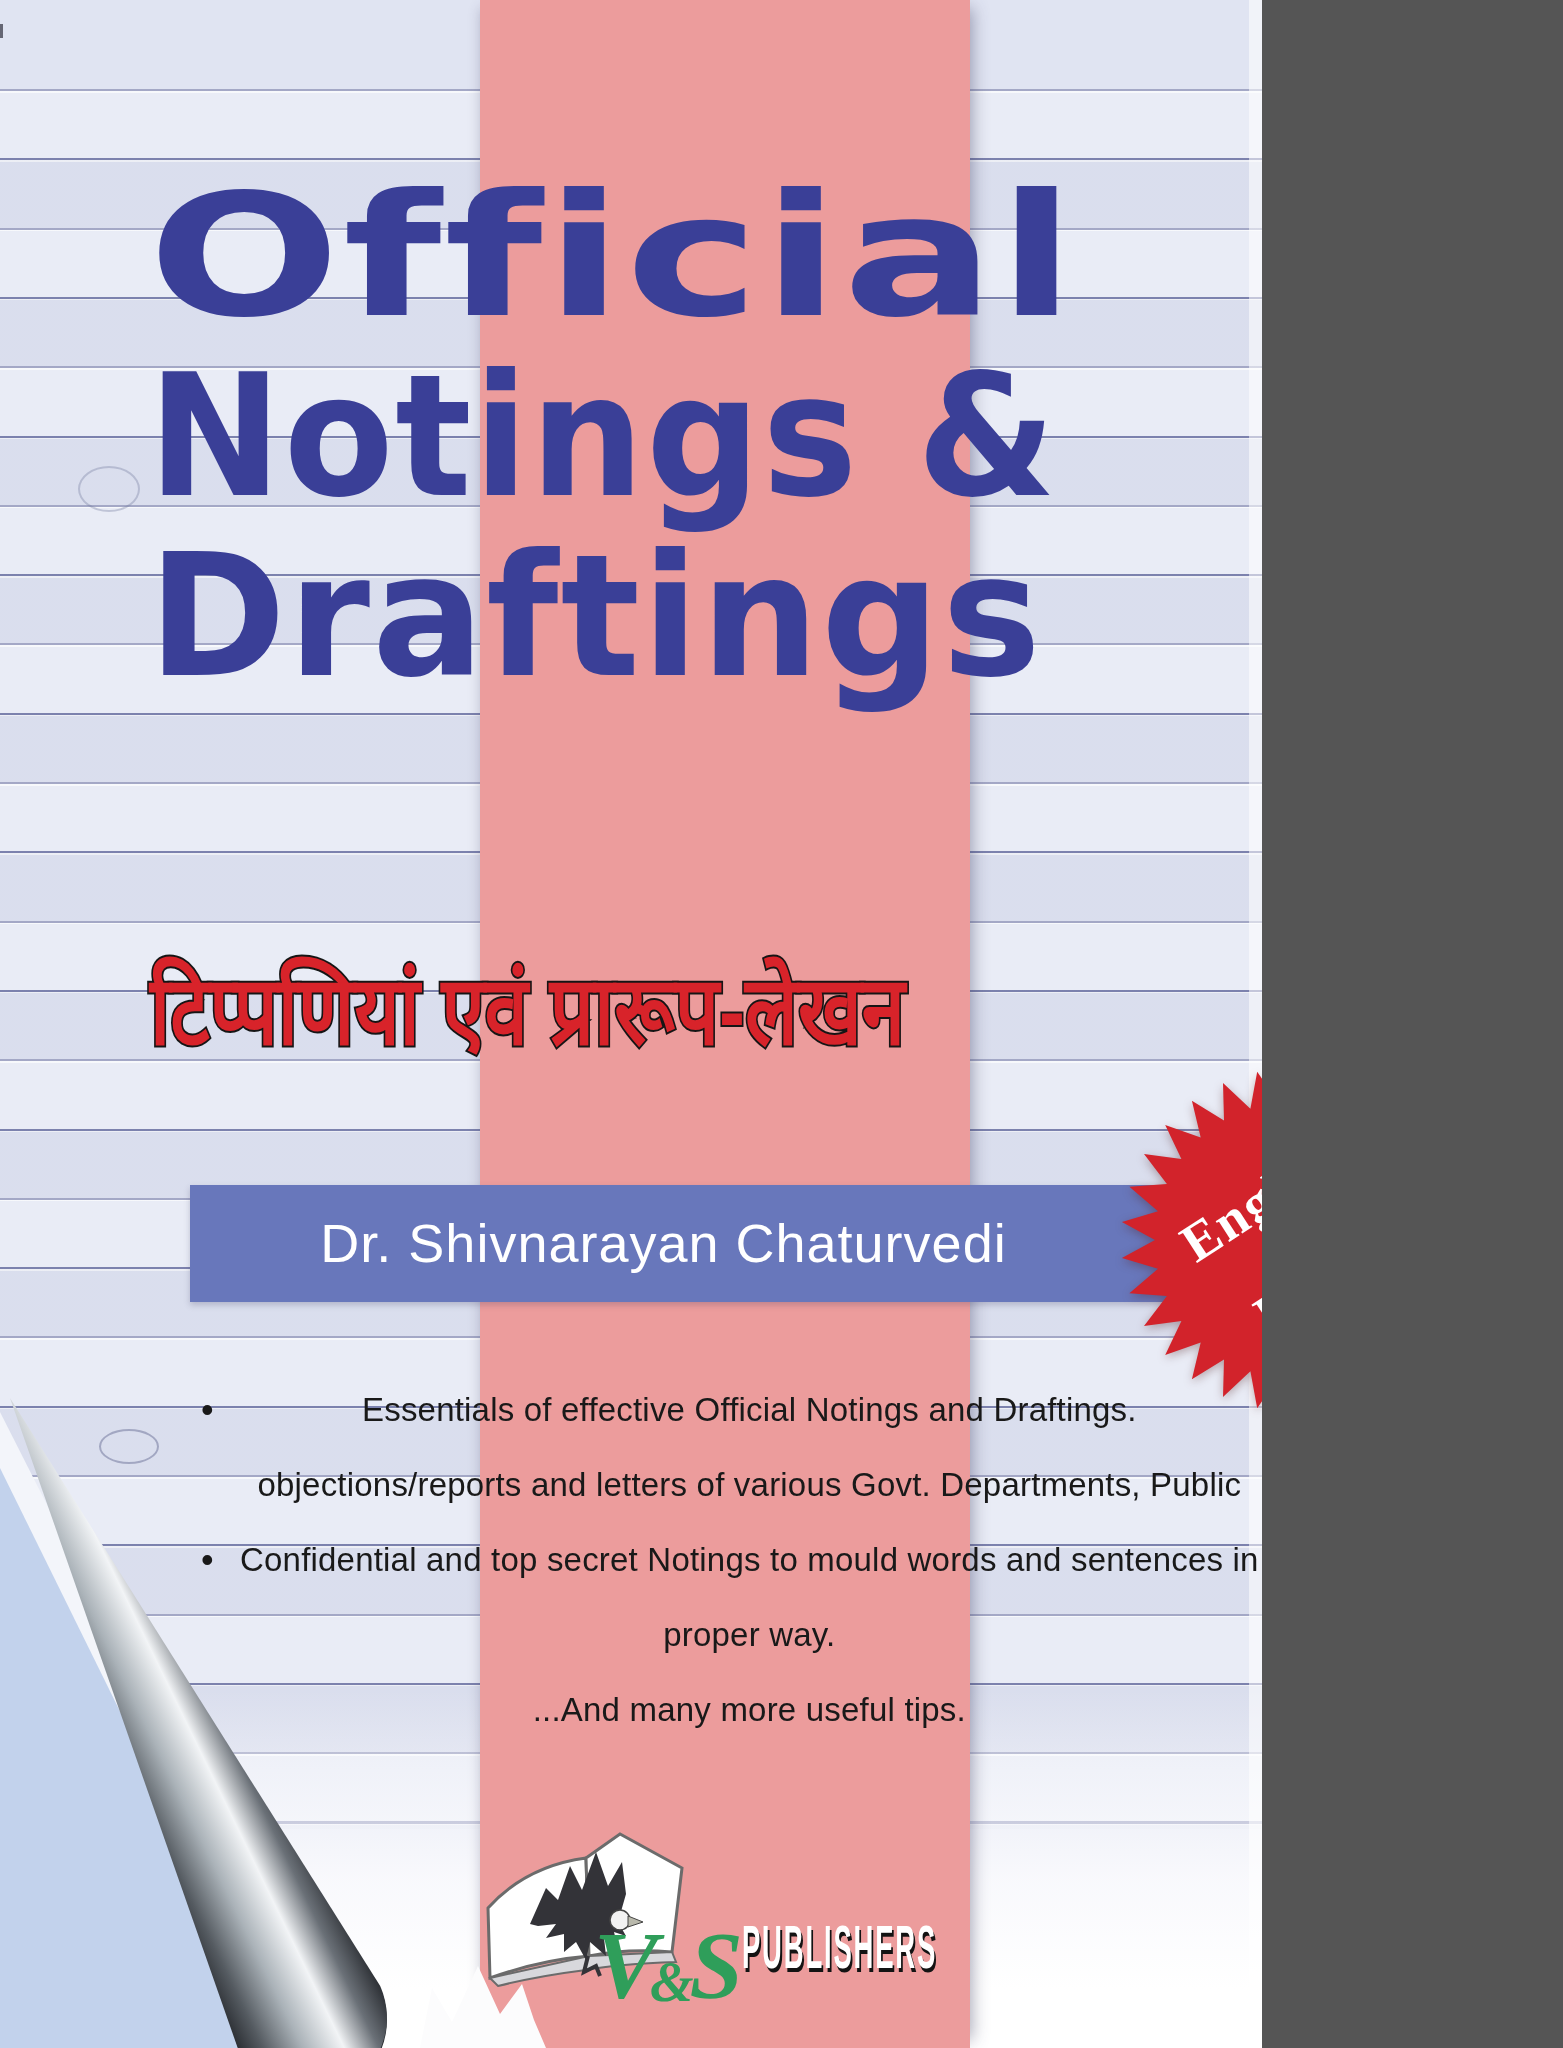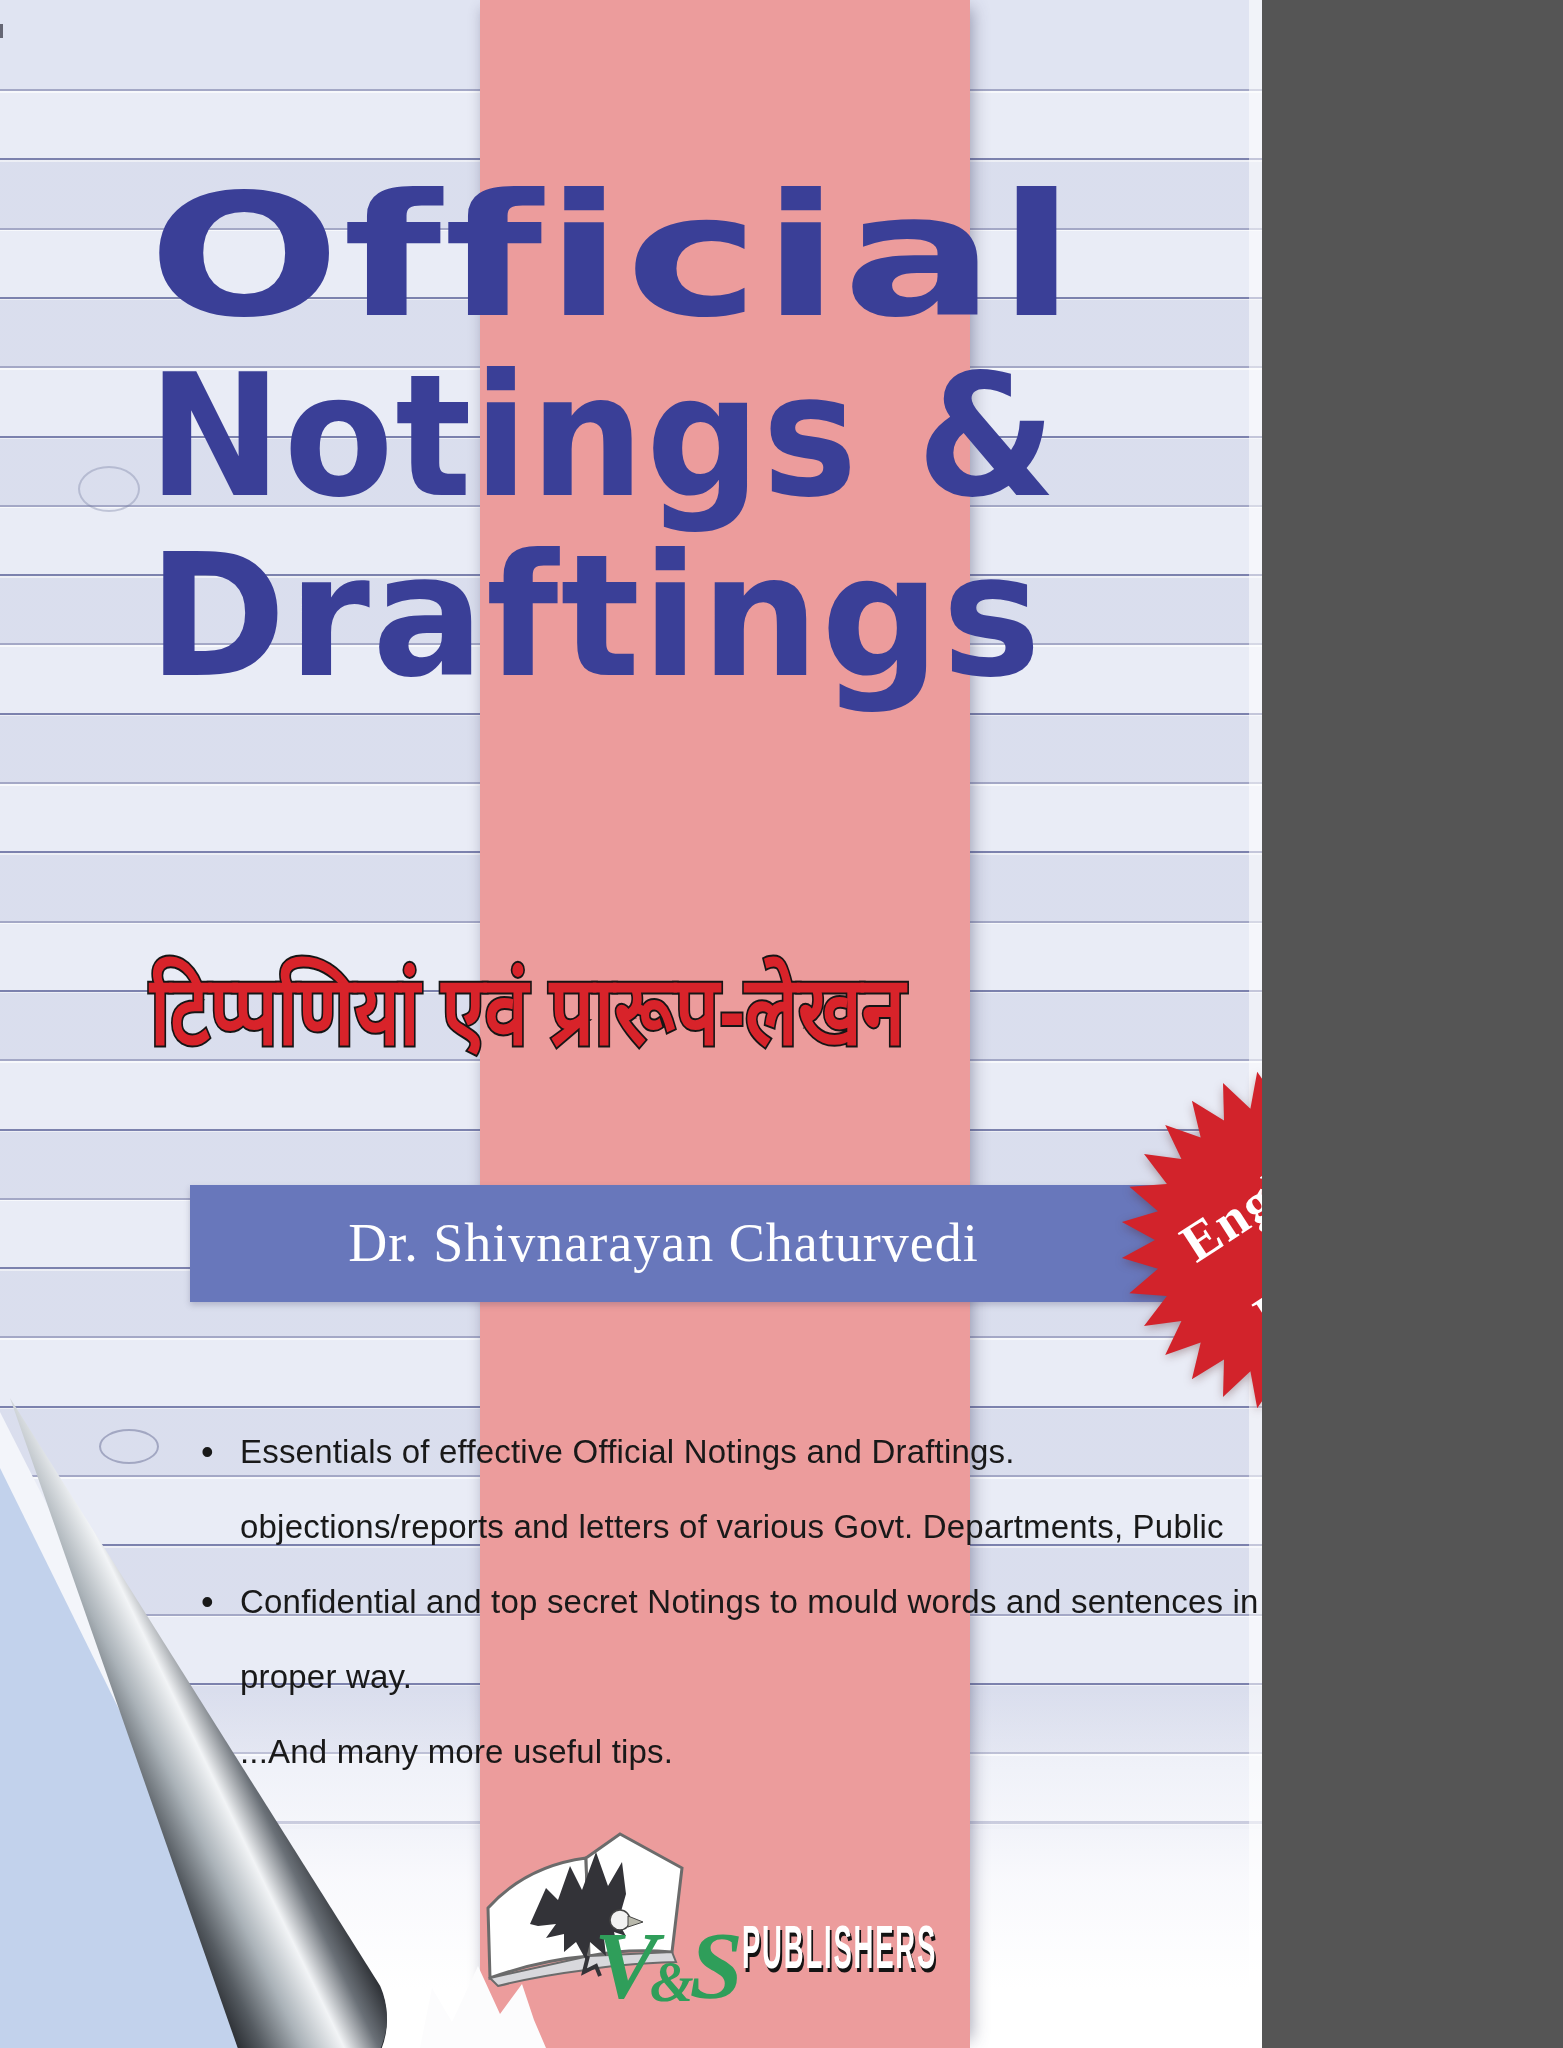--- a/index.html
+++ b/index.html
@@ -63,37 +63,36 @@
 
   
   .banner{
     position:absolute;left:190px;top:1185px;width:1287px;height:117px;z-index:5;
     background:#6877bb;box-shadow:0 3px 6px rgba(60,60,95,0.25);
   }
   .banner .author{
     display:block;height:117px;line-height:117px;text-align:center;
     padding-right:340px;color:#ffffff;font-size:54px;letter-spacing:1px;
     white-space:nowrap;
-    font-family:Liberation Serif, serif;
   }
 
   
   .burst-wrap{position:absolute;left:1118px;top:1065px;width:350px;height:350px;z-index:6;}
   .burst-wrap svg{position:absolute;left:0;top:0;filter:drop-shadow(0 3px 5px rgba(80,30,30,.35));}
   .burst-text{
     position:absolute;left:0;top:0;width:350px;height:350px;z-index:7;
     display:flex;flex-direction:column;justify-content:center;align-items:center;
     transform:rotate(-33deg);color:#fff;text-align:center;
     font-family:"Liberation Serif",serif;font-weight:700;line-height:1.02;
   }
   .burst-text .b1,.burst-text .b3{font-size:54px;letter-spacing:2px;}
   .burst-text .b2{font-size:44px;}
 
   
-  .features{position:absolute;left:195px;top:1414px;z-index:4;}
+  .features{position:absolute;left:195px;top:1372px;z-index:4;text-align:center;}
   .frow{
     position:relative;height:75px;line-height:75px;padding-left:45px;
     font-size:33px;color:#191919;white-space:nowrap;letter-spacing:0.2px;
   }
   .frow.dot::before{
     content:"\2022";position:absolute;left:6px;top:0;font-size:36px;color:#191919;
   }
 
   
   .logo-svg{position:absolute;left:468px;top:1826px;z-index:6;}

